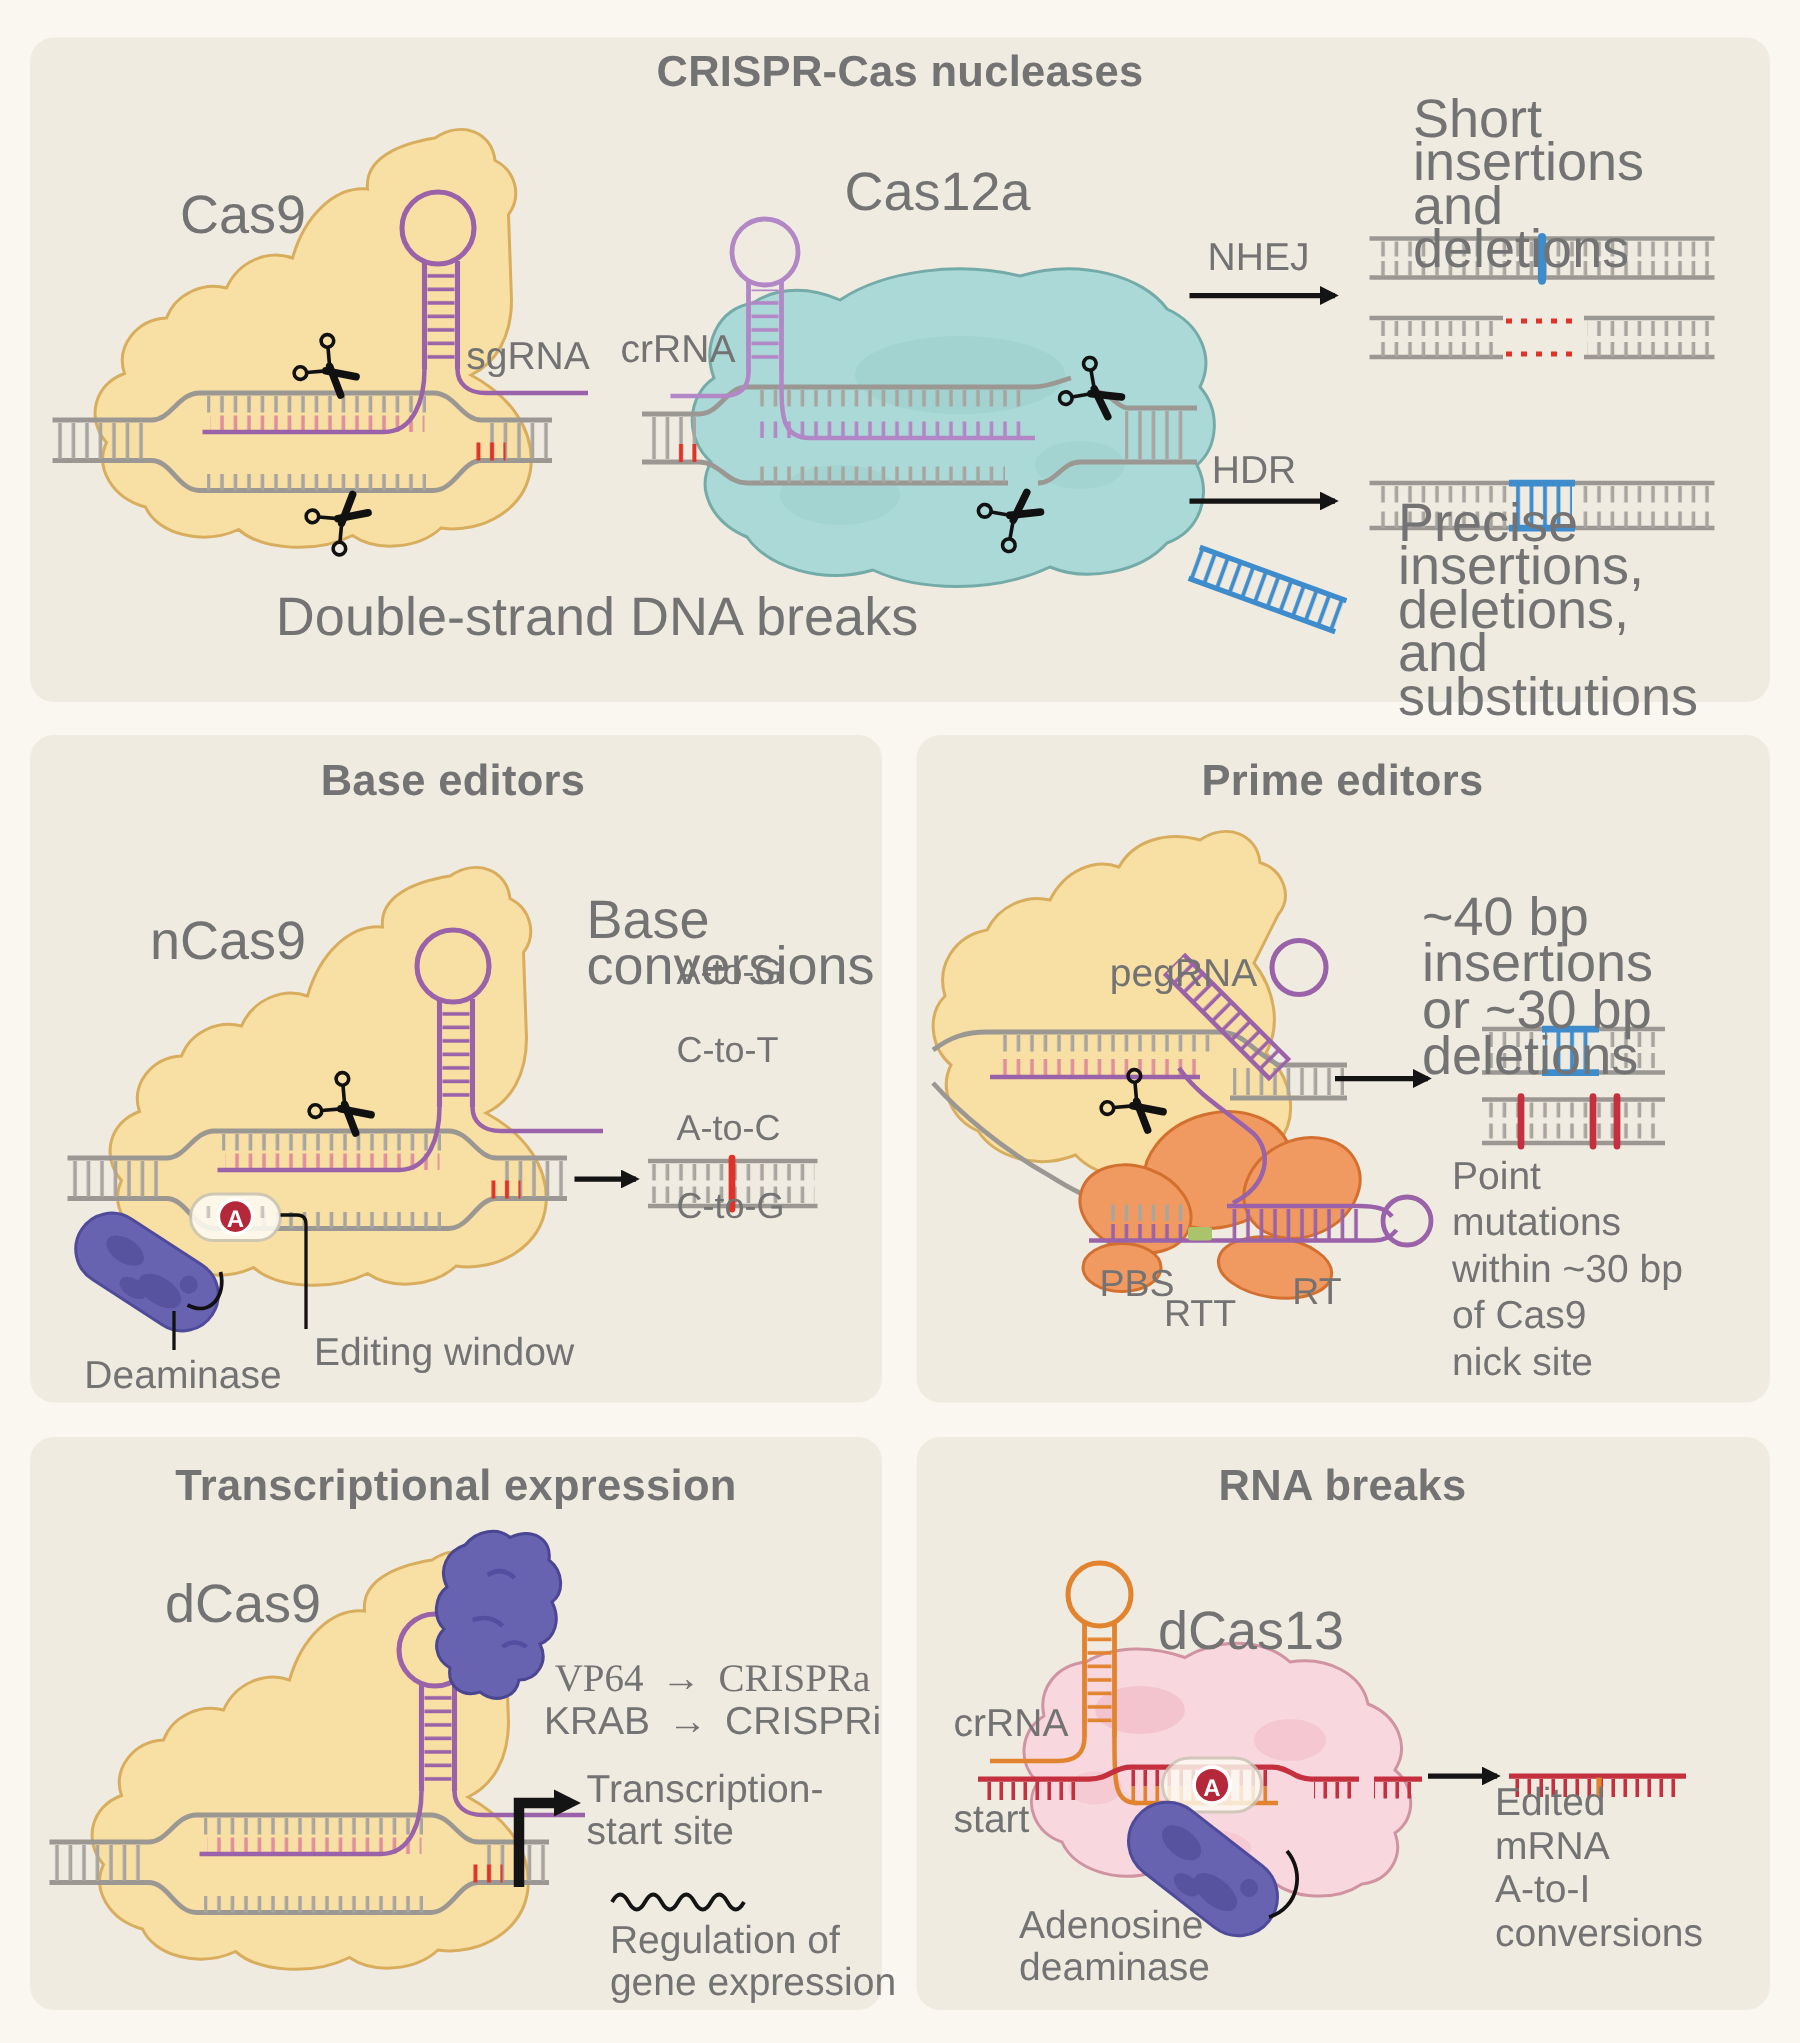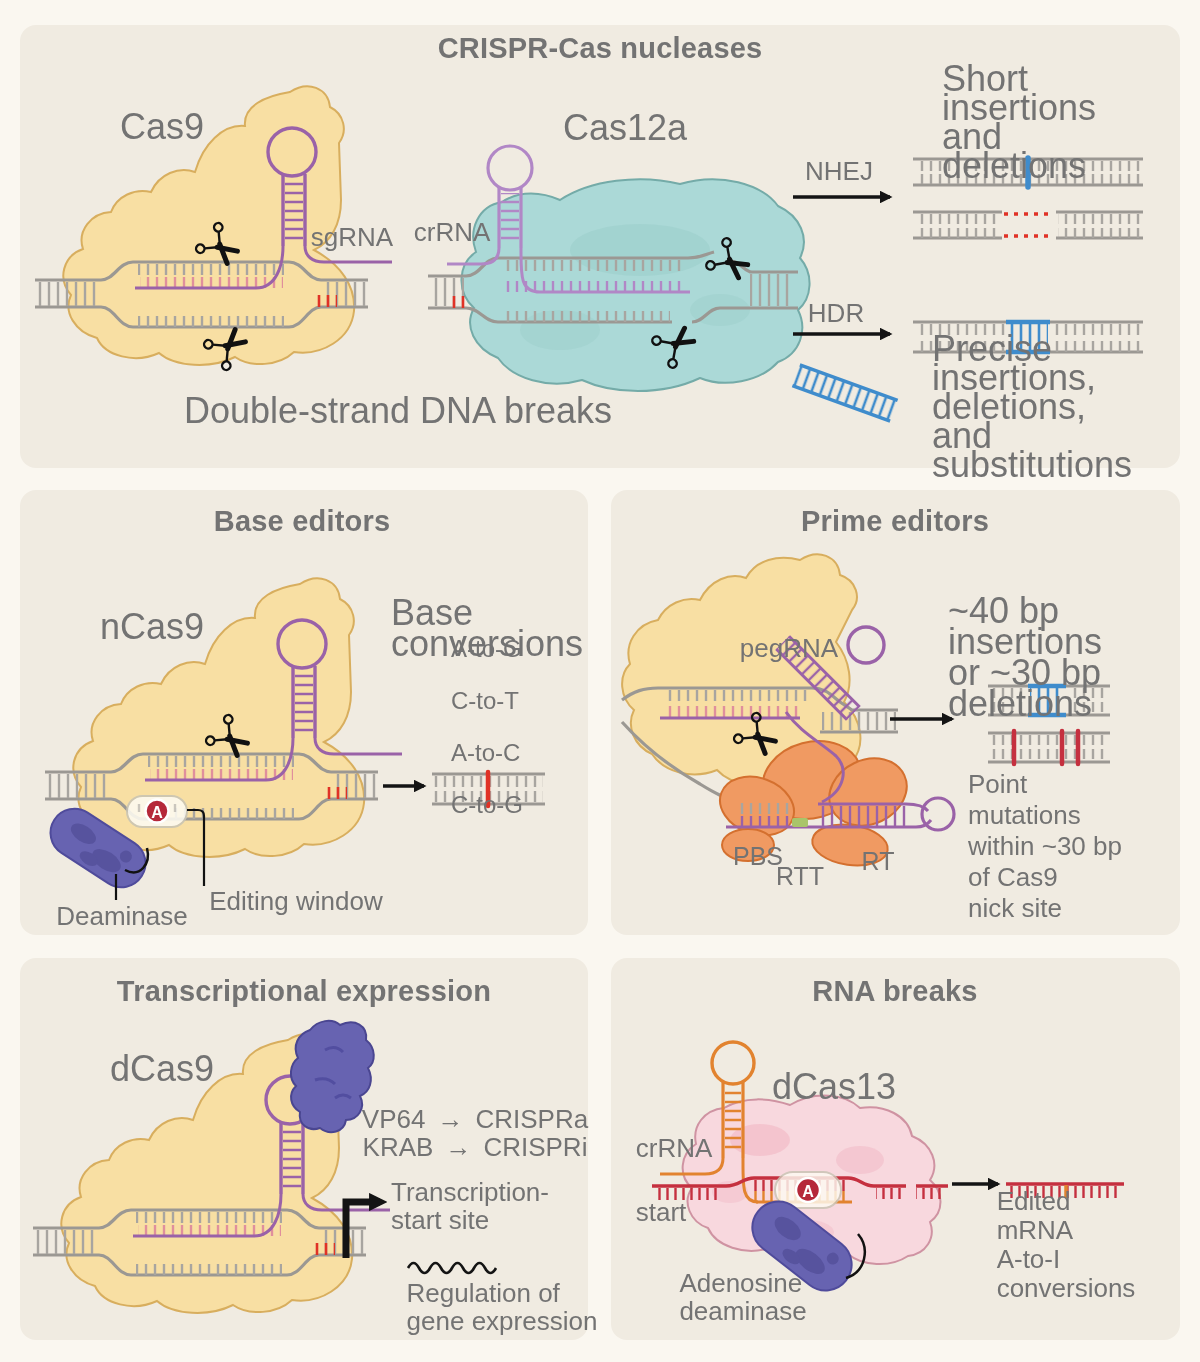--- a/index.html
+++ b/index.html
@@ -295,21 +295,21 @@
   <line x1="952" y1="1184" x2="998" y2="1184" stroke="#141414" stroke-width="3.5" marker-end="url(#arr)"></line>
   <g>
     <path d="M1006,1184 H1124" fill="none" stroke="#c5303f" stroke-width="3.5"></path>
     <rect x="1008" y="1186" width="114" height="12" fill="url(#v-pc)"></rect>
     <line x1="1066" y1="1185" x2="1066" y2="1198" stroke="#e2832f" stroke-width="3.5"></line>
   </g>
 </g>
 </svg>
 
 <div class="lbl title" style="left:600px;top:48px;">CRISPR-Cas nucleases</div>
-<div class="lbl md" style="left:162px;top:127px;">Cas9</div>
+<div class="lbl md" style="left:162px;top:143px;">Cas9</div>
 <div class="lbl" style="left:352px;top:237px;">sgRNA</div>
 <div class="lbl md" style="left:625px;top:128px;">Cas12a</div>
 <div class="lbl" style="left:452px;top:232px;">crRNA</div>
 <div class="lbl md" style="left:398px;top:411px;">Double-strand DNA breaks</div>
 <div class="lbl md h29" style="left:1028px;top:122px;">Short insertions
 and deletions</div>
 <div class="lbl" style="left:839px;top:171px;">NHEJ</div>
 <div class="lbl" style="left:836px;top:313px;">HDR</div>
 <div class="lbl md h29" style="left:1032px;top:406px;">Precise insertions,
 deletions, and
@@ -336,21 +336,21 @@
 <div class="lbl sm" style="left:800px;top:876px;">RTT</div>
 <div class="lbl sm" style="left:878px;top:861px;">RT</div>
 <div class="lbl h31" style="left:1045px;top:846px;">Point
 mutations
 within ~30 bp
 of Cas9
 nick site</div>
 
 <div class="lbl title" style="left:304px;top:991px;">Transcriptional expression</div>
 <div class="lbl md" style="left:162px;top:1069px;">dCas9</div>
-<div class="lbl row" style="left:475px;top:1119px;">
+<div class="lbl row" style="left:475px;top:1119px;font-family:Liberation Serif, serif;">
   <span>VP64</span>
   <span class="glyph">→</span>
   <span>CRISPRa</span>
 </div>
 <div class="lbl row" style="left:475px;top:1147px;">
   <span>KRAB</span>
   <span class="glyph">→</span>
   <span>CRISPRi</span>
 </div>
 <div class="lbl h28" style="left:470px;top:1206px;">Transcription-

